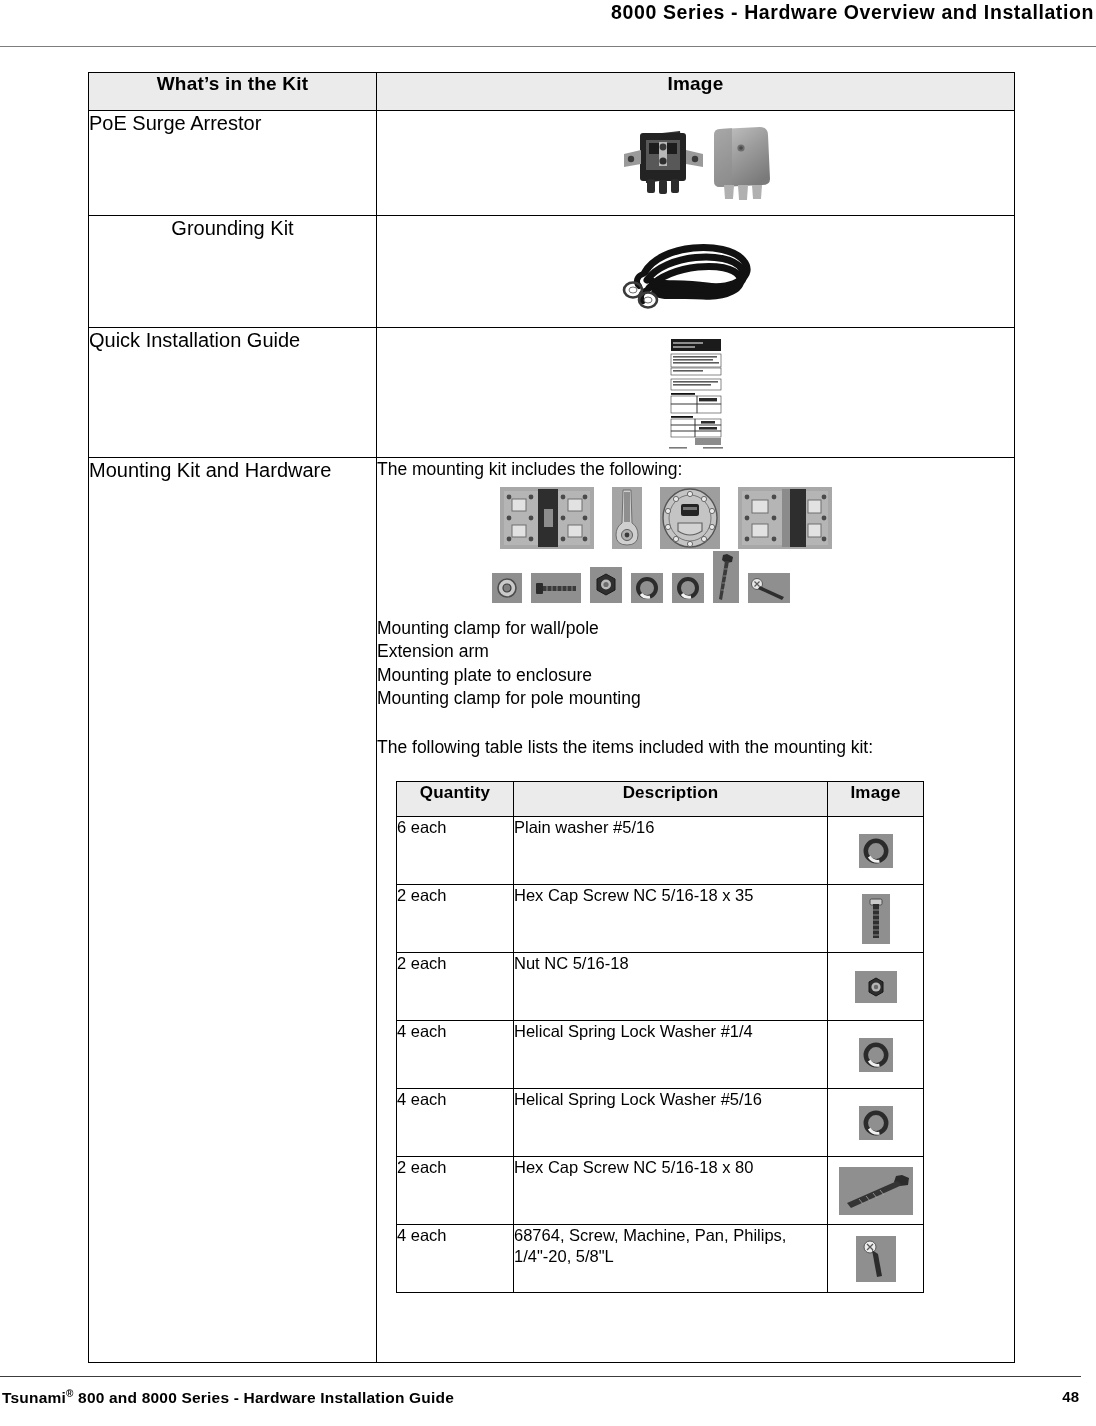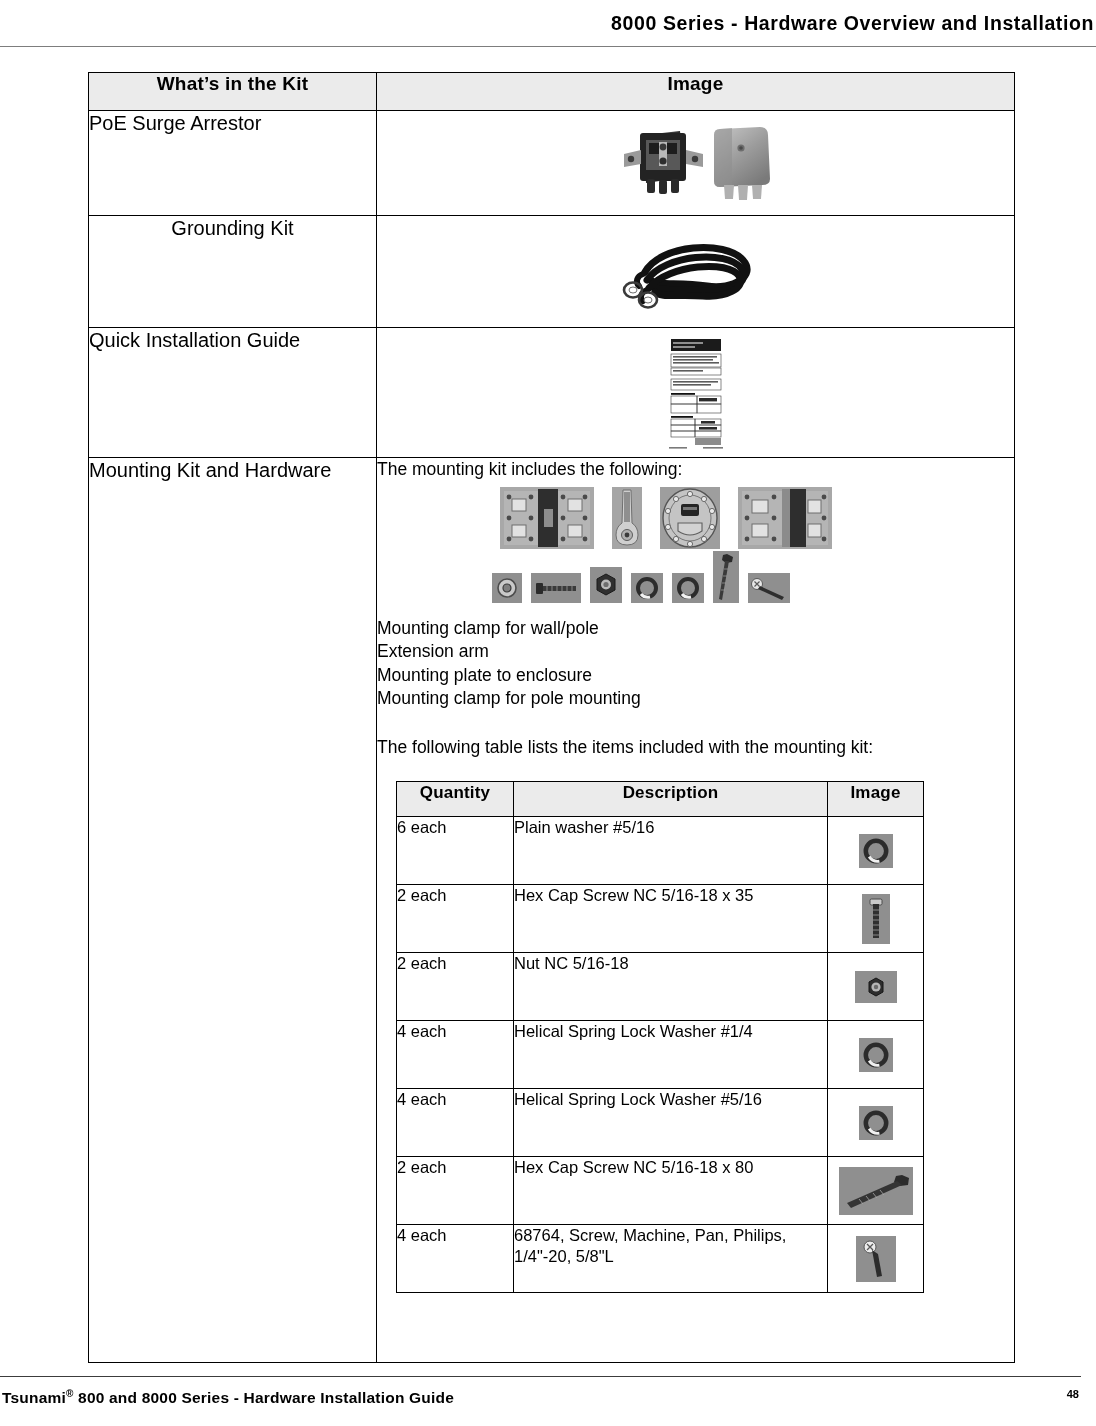--- a/index.html
+++ b/index.html
@@ -21,21 +21,20 @@
     top: 0; left: 0; right: 0;
     height: 48px;
   }
   .page-header-title {
     position: absolute;
     right: 2px; top: 1px;
     font-size: 19.5px;
     font-weight: bold;
     letter-spacing: 0.6px;
     white-space: nowrap;
-    margin-top: 11px;
   }
   .header-rule {
     position: absolute;
     left: 0; right: 0; top: 46px;
     border-top: 1.3px solid #7d7d7d;
   }
 
   
   .kit-table {
     position: absolute;
@@ -163,21 +162,21 @@
     left: 2px; top: 12px;
     font-size: 15.5px;
     font-weight: bold;
     letter-spacing: 0.2px;
     white-space: nowrap;
   }
   .footer-text sup { font-size: 10px; vertical-align: super; }
   .footer-page {
     position: absolute;
     right: 2px; top: 12px;
-    font-size: 11px;
+    font-size: 15px;
     font-weight: bold;
   }
 
   
   .photo { display: block; }
 </style>
 </head>
 <body>
 
 <div class="page-header">

